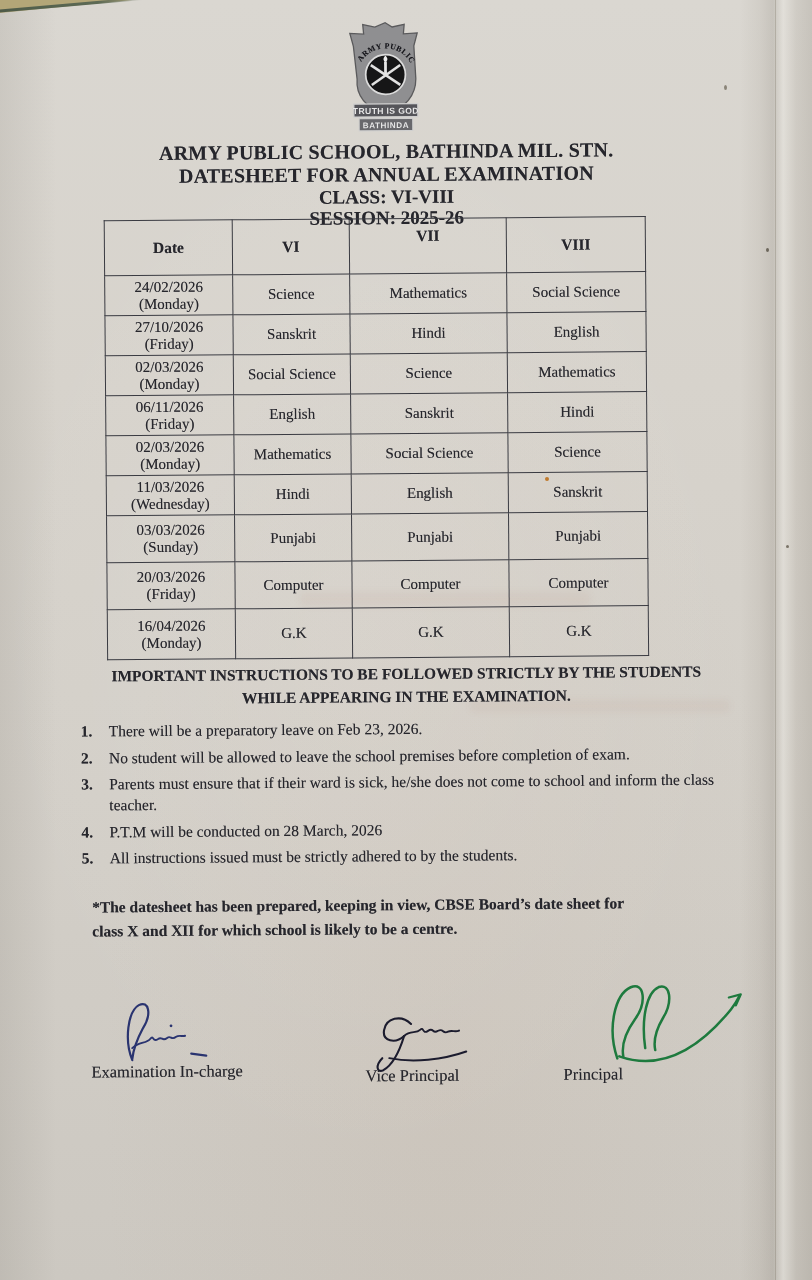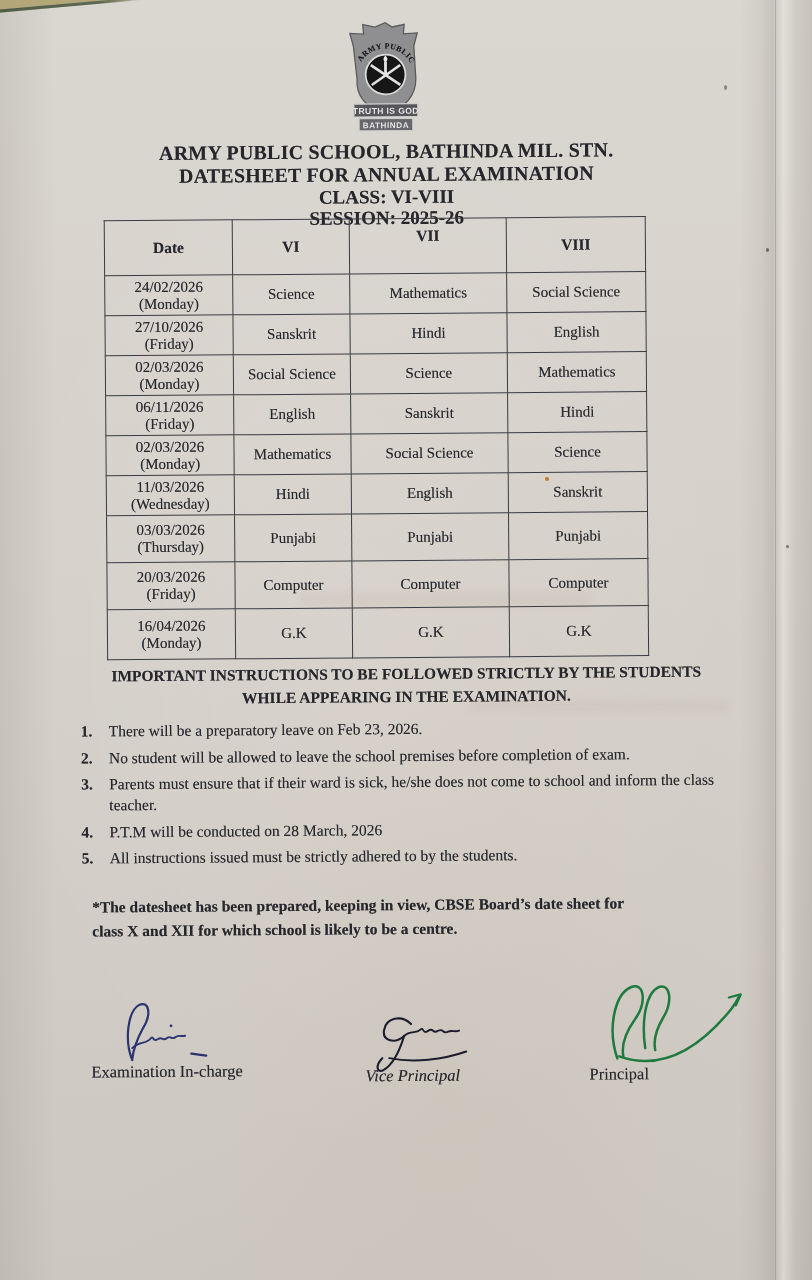--- a/index.html
+++ b/index.html
@@ -200,21 +200,21 @@
             <div class="dcell">11/03/2026</div>
             <div class="dcell">(Wednesday)</div>
           </td>
       <td>Hindi</td>
       <td>English</td>
       <td>Sanskrit</td>
     </tr>
     <tr class="tall">
       <td>
             <div class="dcell">03/03/2026</div>
-            <div class="dcell">(Thursday)</div>
+            <div class="dcell">(Sunday)</div>
           </td>
       <td>Punjabi</td>
       <td>Punjabi</td>
       <td>Punjabi</td>
     </tr>
     <tr class="tall">
       <td>
             <div class="dcell">20/03/2026</div>
             <div class="dcell">(Friday)</div>
           </td>
@@ -274,23 +274,23 @@
     <path d="M86 56 L101 58" stroke="#2a3470" stroke-width="2.2"></path>
   </svg>
   <div class="sig-label" style="left:88px;top:1060px;">Examination In-charge</div>
 
   <svg class="sig-svg" style="left:350px;top:1010px;" width="135" height="64" viewBox="0 0 135 64">
     <path d="M58 14 C48 4 33 8 31 20 C29 31 42 34 51 26" stroke="#1c1c2e" stroke-width="2.1"></path>
     <path d="M51 26 C46 42 39 55 30 60 C23 63 22 55 29 48" stroke="#1c1c2e" stroke-width="2.1"></path>
     <path d="M51 26 C57 20 63 24 67 20 C71 16 69 25 75 21 C81 17 79 25 85 21 C91 18 89 25 95 22 C99 20 102 23 106 21" stroke="#1c1c2e" stroke-width="1.9"></path>
     <path d="M36 48 C60 53 90 50 113 42" stroke="#1c1c2e" stroke-width="2"></path>
   </svg>
-  <div class="sig-label" style="left:362px;top:1066px;font-style:italic;">Vice Principal</div>
+  <div class="sig-label" style="left:362px;top:1066px;">Vice Principal</div>
 
   <svg class="sig-svg" style="left:586px;top:978px;" width="155" height="95" viewBox="0 0 155 95">
     <path d="M28 82 C18 52 26 18 42 11 C56 5 58 27 46 43 C38 54 32 68 34 80" stroke="#1e7a3e" stroke-width="2.5"></path>
     <path d="M56 72 C52 42 58 16 70 11 C82 7 84 26 74 42 C68 52 64 64 66 74" stroke="#1e7a3e" stroke-width="2.5"></path>
     <path d="M30 80 C66 93 104 80 142 34 C146 29 149 24 151 20" stroke="#1e7a3e" stroke-width="2.5"></path>
     <path d="M140 22 L152 19 L147 30" stroke="#1e7a3e" stroke-width="2.2"></path>
   </svg>
-  <div class="sig-label" style="left:586px;top:1066px;">Principal</div>
+  <div class="sig-label" style="left:560px;top:1066px;">Principal</div>
 
 </div>
 
 </body></html>

